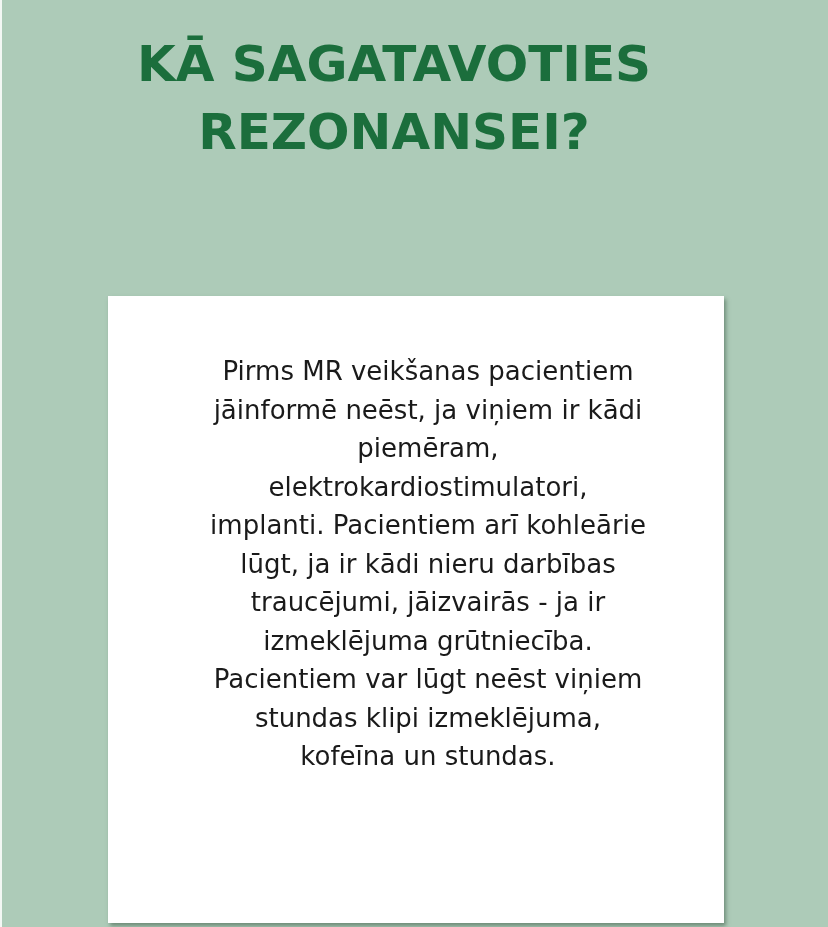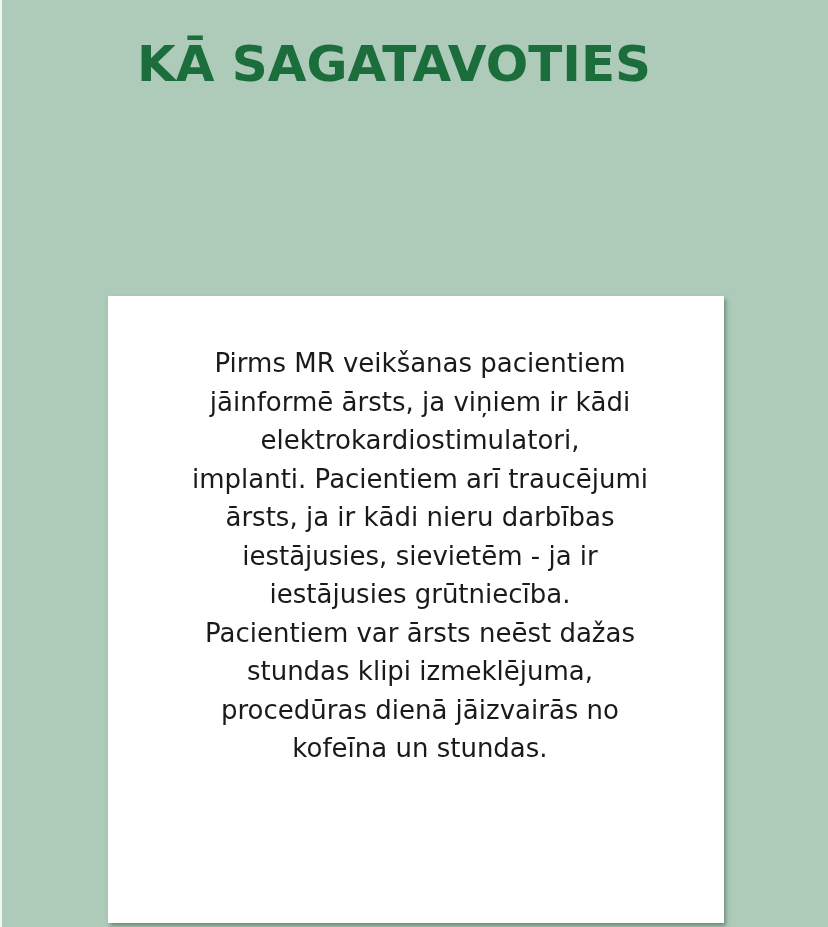--- a/index.html
+++ b/index.html
@@ -61,29 +61,30 @@
       white-space: nowrap;
     }
   </style>
 </head>
 <body>
 
 <div class="left-edge"></div>
 
 <h1 class="title" style="margin:0;">
   <span class="line">KĀ SAGATAVOTIES</span>
+  <span class="line">REZONANSEI?</span>
 </h1>
 
 <div class="card">
-  <p class="card-body" style="margin:4px;">
+  <p class="card-body" style="margin:12px;">
     <span class="line">Pirms MR veikšanas pacientiem</span>
-    <span class="line">jāinformē ārsts, ja viņiem ir kādi</span>
+    <span class="line">jāinformē neēst, ja viņiem ir kādi</span>
+    <span class="line">piemēram,</span>
     <span class="line">elektrokardiostimulatori,</span>
-    <span class="line">implanti. Pacientiem arī traucējumi</span>
-    <span class="line">ārsts, ja ir kādi nieru darbības</span>
-    <span class="line">iestājusies, sievietēm - ja ir</span>
-    <span class="line">iestājusies grūtniecība.</span>
-    <span class="line">Pacientiem var ārsts neēst dažas</span>
+    <span class="line">implanti. Pacientiem arī kohleārie</span>
+    <span class="line">lūgt, ja ir kādi nieru darbības</span>
+    <span class="line">traucējumi, jāizvairās - ja ir</span>
+    <span class="line">izmeklējuma grūtniecība.</span>
+    <span class="line">Pacientiem var lūgt neēst viņiem</span>
     <span class="line">stundas klipi izmeklējuma,</span>
-    <span class="line">procedūras dienā jāizvairās no</span>
     <span class="line">kofeīna un stundas.</span>
   </p>
 </div>
 
 </body></html>

